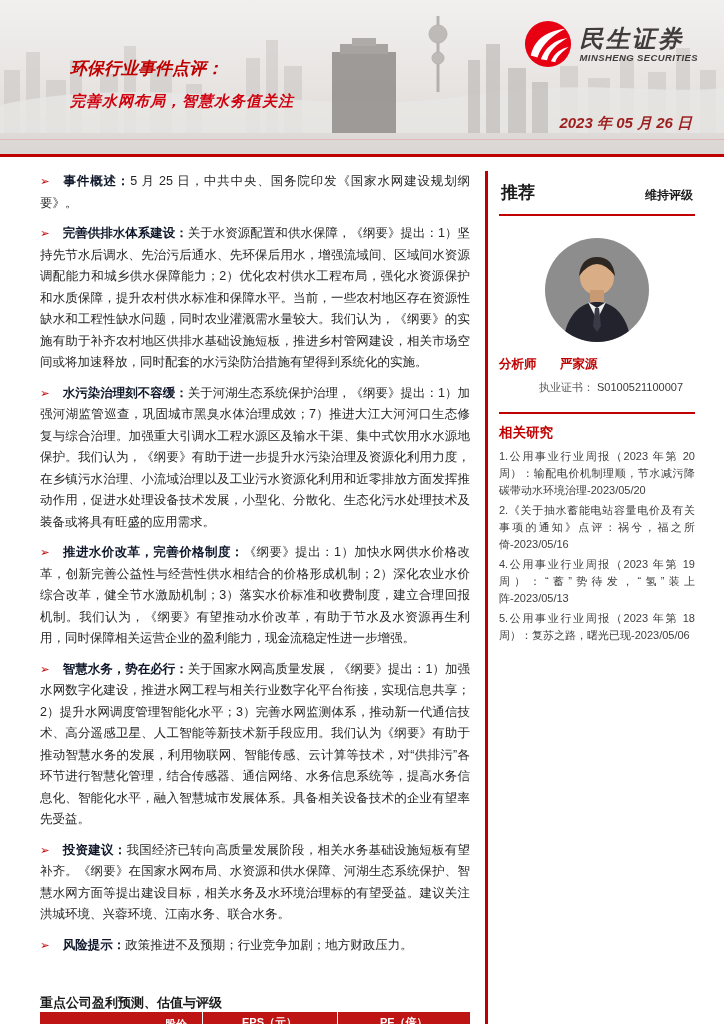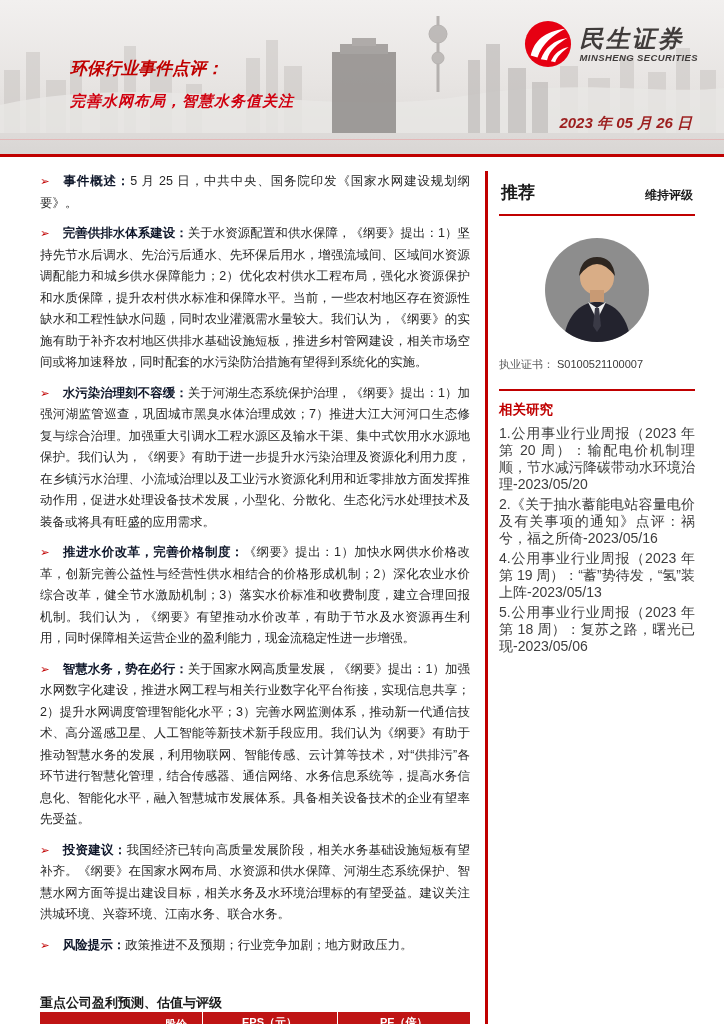--- a/index.html
+++ b/index.html
@@ -44,24 +44,24 @@
   
   .rating-row { display:flex; justify-content:space-between; align-items:flex-end; padding:10px 2px 10px 2px; }
   .rating { font-size:17px; font-weight:bold; color:#1a1a1a; }
   .rating-action { font-size:12px; font-weight:bold; color:#1a1a1a; }
   .rule { height:2px; background:#c00000; }
   .avatar-wrap { display:flex; justify-content:center; margin:22px 0 14px 0; }
   .avatar { width:104px; height:104px; border-radius:50%; overflow:hidden; flex:none; }
   .analyst-line { font-size:12.5px; font-weight:bold; color:#c00000; margin-bottom:6px; }
   .analyst-name { margin-left:20px; }
   .meta-line { display:flex; font-size:11px; color:#3a3a3a; line-height:16.5px; }
-  .meta-label { color:#5a5a5a; width:58px; flex:none; }
+  .meta-label { color:#5a5a5a; width:58px; flex:none;margin-left:40px; }
   .sidebar .rule.low { margin-top:16px; }
   .related-title { font-size:13.5px; font-weight:bold; color:#c00000; margin:10px 0 6px 0; }
-  .related-item { font-size:14px; line-height:17px; color:#3d3d3d; text-align:justify; margin-bottom:3px; cursor:pointer; }
+  .related-item { font-size:11px; line-height:17px; color:#3d3d3d; text-align:justify; margin-bottom:3px; cursor:pointer; }
 </style>
 </head>
 <body>
 
 <div class="page">
 
   <div class="masthead">
     <svg class="skyline" viewBox="0 0 724 133" preserveAspectRatio="none">
       <g fill="#c9c5c2" opacity="0.55">
         <rect x="4" y="70" width="16" height="63"></rect>
@@ -206,20 +206,24 @@
           <rect width="104" height="104" fill="#8d8d8d"></rect>
           <circle cx="52" cy="40" r="17" fill="#d9ad86"></circle>
           <path d="M34 38 Q36 19 52 19 Q68 19 70 38 Q61 26 52 26 Q43 26 34 38 Z" fill="#2e2620"></path>
           <rect x="45" y="52" width="14" height="12" fill="#c89a74"></rect>
           <path d="M18 104 C22 74 38 64 52 64 C66 64 82 74 86 104 Z" fill="#23232e"></path>
           <path d="M43 64 L52 82 L61 64 L52 70 Z" fill="#efefef"></path>
           <path d="M50 70 L54 70 L56 88 L52 94 L48 88 Z" fill="#3a3a46"></path>
         </svg>
       </div>
 
+      <div class="analyst-line">
+        <span>分析师</span>
+        <span class="analyst-name">严家源</span>
+      </div>
       <div class="meta-line">
         <span class="meta-label">执业证书：</span>
         <span>S0100521100007</span>
       </div>
 
       <div class="rule low"></div>
       <div class="related-title">相关研究</div>
       <div class="related-item">1.公用事业行业周报（2023 年第 20 周）：输配电价机制理顺，节水减污降碳带动水环境治理-2023/05/20</div>
       <div class="related-item">2.《关于抽水蓄能电站容量电价及有关事项的通知》点评：祸兮，福之所倚-2023/05/16</div>
       <div class="related-item">4.公用事业行业周报（2023 年第 19 周）：“蓄”势待发，“氢”装上阵-2023/05/13</div>

